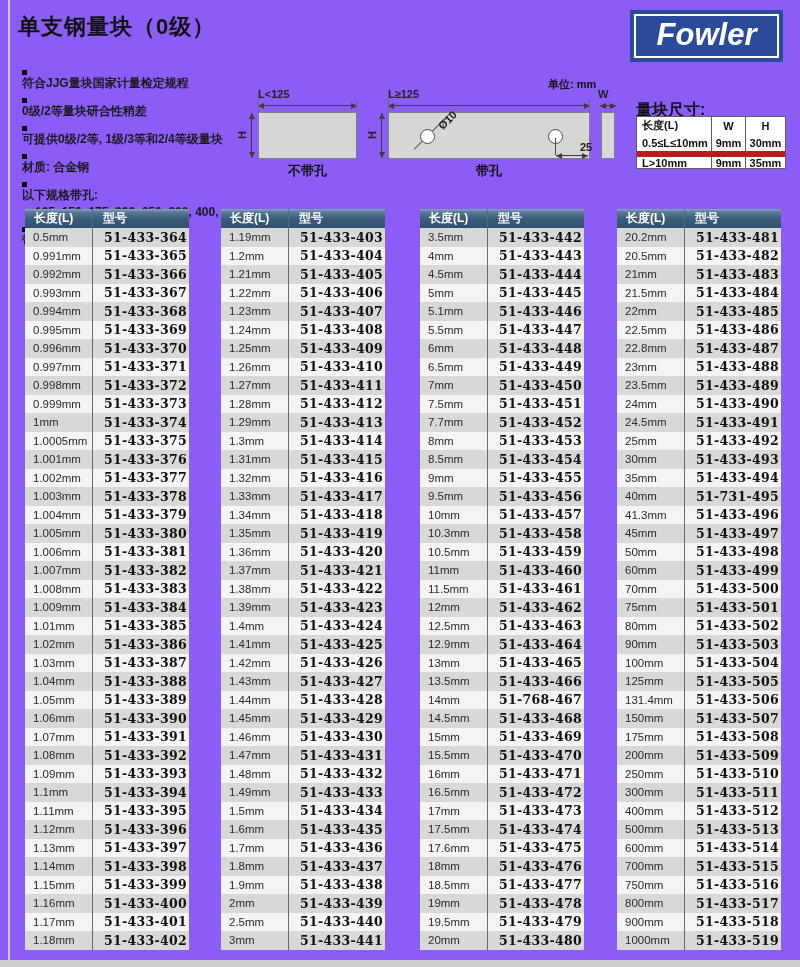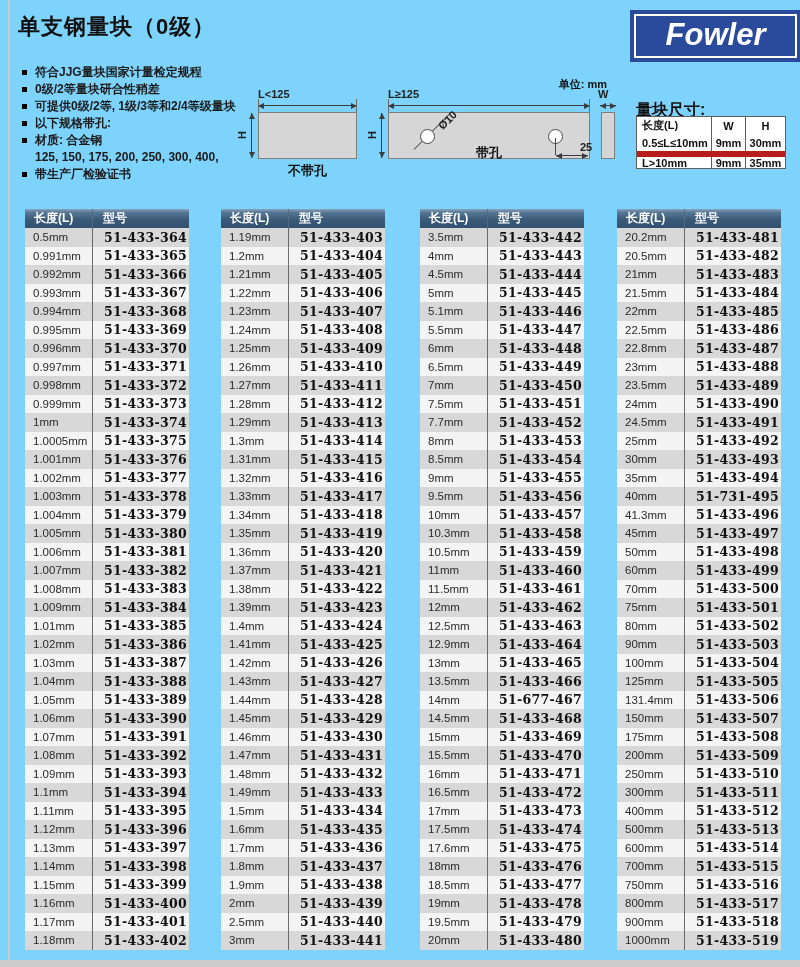--- a/index.html
+++ b/index.html
@@ -1,31 +1,31 @@
 <!DOCTYPE html>
 <html><head>
 <meta charset="utf-8">
 <style>
   * { margin:0; padding:0; box-sizing:border-box; }
   html,body { background:#fff; }
   body { font-family:"Liberation Sans", sans-serif; }
-  .page { position:relative; width:800px; height:967px; background:#7dd3fc; overflow:hidden; }
+  .page { position:relative; width:800px; height:967px; background:#8b5cf6; overflow:hidden; }
   .edge-left { position:absolute; left:8px; top:0; width:2px; height:967px; background:#c9c9c9; }
   .edge-bottom { position:absolute; left:0; top:960px; width:800px; height:7px; background:#cdcdcd; }
 
   .page-title { position:absolute; left:18px; top:12px; font-size:22px; font-weight:bold; color:#111; letter-spacing:1px; }
 
   
-  .logo { position:absolute; left:630px; top:10px; width:171px; height:52px; background:#2a4b9c; }
+  .logo { position:absolute; left:630px; top:10px; width:153px; height:52px; background:#2a4b9c; }
   .logo-inner { position:absolute; left:4px; top:4px; right:4px; bottom:4px; border:2px solid #ffffff; display:flex; align-items:center; justify-content:center; }
   .logo-text { color:#fff; font-size:31px; font-weight:bold; font-style:italic; letter-spacing:0px; transform:translateY(-1px); }
 
   
   .features { position:absolute; left:22px; top:64px; width:300px; font-size:12px; font-weight:bold; color:#1a1a1a; }
-  .feat { display:flex; line-height:17px; }
+  .feat { display:flex; line-height:17px;flex-direction:column; }
   .sq { width:5px; height:5px; background:#000; margin:6px 8px 0 0; flex:0 0 5px; }
   .feat.cont { padding-left:13px; }
 
   
   .dim-label { position:absolute; font-size:11px; font-weight:bold; color:#222; text-align:left; }
   .dimline { position:absolute; border-top:1px solid #3c3c3c; height:0; }
   .dimline::before, .dimline::after { content:""; position:absolute; top:-3.5px; width:0; height:0; border-top:3px solid transparent; border-bottom:3px solid transparent; }
   .dimline::before { left:0; border-right:6px solid #3c3c3c; }
   .dimline::after { right:0; border-left:6px solid #3c3c3c; }
   .vdim { position:absolute; border-left:1px solid #3c3c3c; width:0; }
@@ -33,21 +33,21 @@
   .vdim::before { top:0; border-bottom:6px solid #3c3c3c; }
   .vdim::after { bottom:0; border-top:6px solid #3c3c3c; }
   .tick { position:absolute; width:1px; background:#6b6b6b; }
   .blockrect { position:absolute; background:#d6d6d6; border:1px solid #7e7e7e; }
   .vlabel { position:absolute; font-size:11px; font-weight:bold; color:#222; transform:rotate(-90deg); }
   .caption { position:absolute; font-size:13px; font-weight:bold; color:#111; text-align:center; }
   .hole { position:absolute; width:15px; height:15px; background:#fff; border:1px solid #4a4a4a; border-radius:50%; }
   .leader { position:absolute; width:54px; border-top:1px solid #4a4a4a; transform:rotate(-45deg); transform-origin:left center; }
   .leader-label { position:absolute; font-size:11px; font-weight:bold; color:#222; transform:rotate(-45deg); }
   .dropline { position:absolute; width:1px; background:#4a4a4a; }
-  .unit-label { position:absolute; left:548px; top:77px; width:70px; text-align:center; font-size:11px; font-weight:bold; color:#111; }
+  .unit-label { position:absolute; left:548px; top:77px; width:70px; text-align:left; font-size:11px; font-weight:bold; color:#111; }
 
   
   .size-title { position:absolute; left:636px; top:100px; font-size:16px; font-weight:bold; color:#111; }
   .size-table { position:absolute; left:636px; top:116px; width:150px; border:1px solid #5e5e5e; background:#fff; font-size:11px; font-weight:bold; color:#111; }
   .st-row { display:flex; height:17px; align-items:center; }
   .st-row + .st-row { border-top:6px solid #b91c1c; }
   .size-table .c0 { width:74px; padding-left:5px; }
   .size-table .c1 { width:34px; text-align:center; border-left:1px solid #5e5e5e; align-self:stretch; display:flex; align-items:center; justify-content:center; }
   .size-table .c2 { flex:1; text-align:center; border-left:1px solid #5e5e5e; align-self:stretch; display:flex; align-items:center; justify-content:center; }
 
@@ -88,25 +88,25 @@
     <div class="feat">
         <span class="sq"></span>
         <span>0级/2等量块研合性稍差</span>
       </div>
     <div class="feat">
         <span class="sq"></span>
         <span>可提供0级/2等, 1级/3等和2/4等级量块</span>
       </div>
     <div class="feat">
         <span class="sq"></span>
-        <span>以下规格带孔:</span>
+        <span>材质: 合金钢</span>
       </div>
     <div class="feat">
         <span class="sq"></span>
-        <span>材质: 合金钢</span>
+        <span>以下规格带孔:</span>
       </div>
     <div class="feat cont">
         <span>125, 150, 175, 200, 250, 300, 400,</span>
       </div>
     <div class="feat">
         <span class="sq"></span>
         <span>带生产厂检验证书</span>
       </div>
   </div>
 
@@ -126,21 +126,21 @@
   <div class="blockrect" style="left:388px; top:112px; width:202px; height:47px;"></div>
   <div class="vlabel" style="left:368px; top:129px;">H</div>
   <div class="vdim" style="left:381px; top:113px; height:45px;"></div>
   <div class="leader" style="left:414px; top:149px;"></div>
   <div class="hole" style="left:420px; top:129px;"></div>
   <div class="leader-label" style="left:437px; top:114px;">Ø10</div>
   <div class="hole" style="left:548px; top:129px;"></div>
   <div class="dropline" style="left:555px; top:138px; height:17px;"></div>
   <div class="dimline" style="left:556px; top:155px; width:32px;"></div>
   <div class="dim-label" style="left:560px; top:141px; width:26px;margin-left:20px;">25</div>
-  <div class="caption" style="left:388px; top:144px; width:202px;">带孔</div>
+  <div class="caption" style="left:388px; top:162px; width:202px;">带孔</div>
 
   <div class="dim-label" style="left:598px; top:88px; width:20px;">W</div>
   <div class="dimline" style="left:600px; top:105px; width:16px;"></div>
   <div class="blockrect" style="left:601px; top:112px; width:14px; height:47px;"></div>
 
   <div class="unit-label">单位: mm</div>
 
   <div class="size-title">量块尺寸:</div>
   <div class="size-table">
     <div class="st-row">
@@ -593,21 +593,21 @@
         <div class="gb-row odd">
           <span class="cell c0">13mm</span>
           <span class="cell c1">51-433-465</span>
         </div>
         <div class="gb-row even">
           <span class="cell c0">13.5mm</span>
           <span class="cell c1">51-433-466</span>
         </div>
         <div class="gb-row odd">
           <span class="cell c0">14mm</span>
-          <span class="cell c1">51-677-467</span>
+          <span class="cell c1">51-768-467</span>
         </div>
         <div class="gb-row even">
           <span class="cell c0">14.5mm</span>
           <span class="cell c1">51-433-468</span>
         </div>
         <div class="gb-row odd">
           <span class="cell c0">15mm</span>
           <span class="cell c1">51-433-469</span>
         </div>
         <div class="gb-row even">

